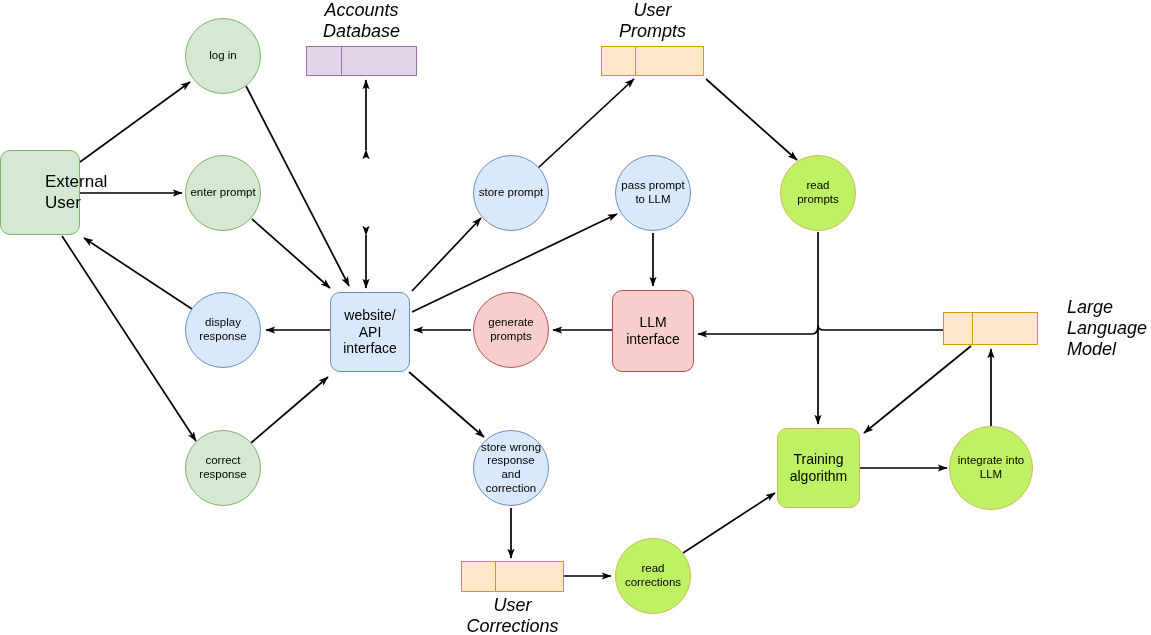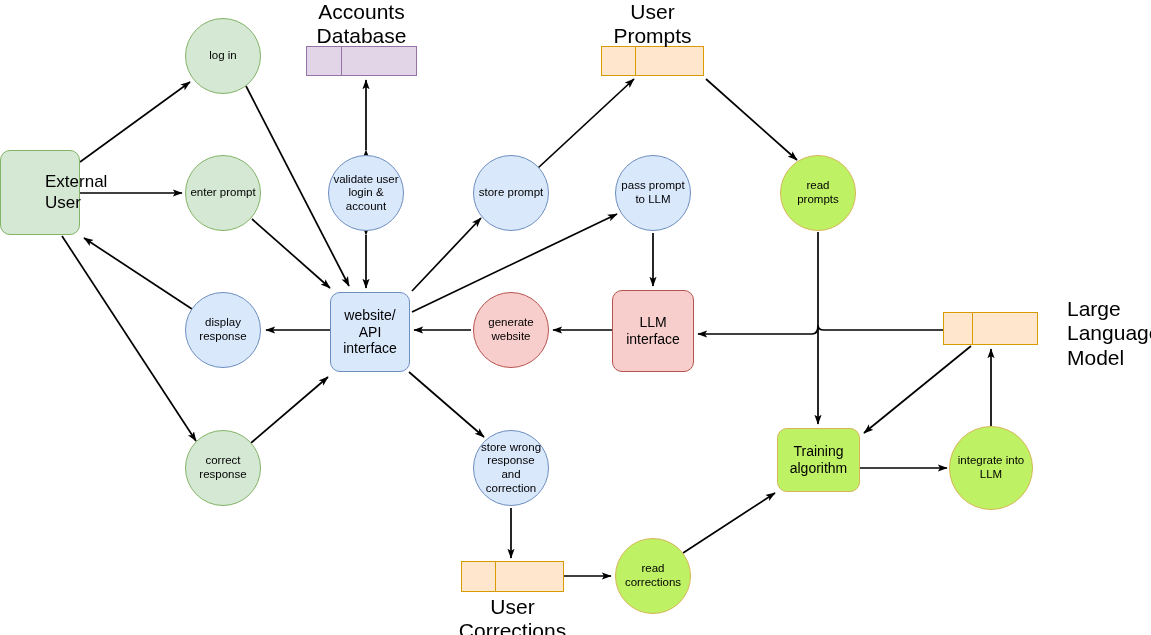--- a/index.html
+++ b/index.html
@@ -71,21 +71,21 @@
   }
   .fill-green { background: #d5e8d4; border-color: #82b366; }
   .fill-blue  { background: #dae8fc; border-color: #6c8ebf; }
   .fill-red   { background: #f8cecc; border-color: #b85450; }
   .fill-purple{ background: #e1d5e7; border-color: #9673a6; }
   .fill-orange{ background: #ffe6cc; border-color: #d79b00; }
   .fill-yellow{ background: #bef264; border-color: #d6b656; }
   .t-sm { font-size: 11.5px; }
   .t-md { font-size: 14px; }
   .t-lg { font-size: 17px; }
-  .label-lg { font-size: 21px; }
+  .label-lg { font-size: 18px; font-style: italic; }
   .wrap { white-space: pre-line; display: block; width: 100%; padding: 0 4px; box-sizing: border-box; }
 </style>
 </head>
 <body>
 
 <div id="canvas">
 
   <svg id="edges" viewBox="0 0 1151 635" xmlns="http://www.w3.org/2000/svg">
     <defs>
       <marker id="ah" markerWidth="11" markerHeight="11" refX="9.3" refY="4" orient="auto" markerUnits="userSpaceOnUse">
@@ -164,39 +164,34 @@
   <div class="node node-circle fill-blue t-sm" style="left:185px; top:292px; width:76px; height:76px;">
     <span class="wrap">display
 response</span>
   </div>
 
   <div class="node node-circle fill-green t-sm" style="left:185px; top:430px; width:76px; height:76px;">
     <span class="wrap">correct
 response</span>
   </div>
 
-  <div class="node node-circle fill-blue t-sm" style="left:328px; top:155px; width:76px; height:76px;">
-    <span class="wrap">validate user
-login &amp;
-account</span>
-  </div>
 
   <div class="node node-process-box fill-blue t-md" style="left:330px; top:292px; width:80px; height:80px;">
     <span class="wrap">website/
 API
 interface</span>
   </div>
 
   <div class="node node-circle fill-blue t-sm" style="left:473px; top:155px; width:76px; height:76px;">
     <span class="wrap">store prompt</span>
   </div>
 
   <div class="node node-circle fill-red t-sm" style="left:473px; top:292px; width:76px; height:76px;">
     <span class="wrap">generate
-website</span>
+prompts</span>
   </div>
 
   <div class="node node-circle fill-blue t-sm" style="left:473px; top:430px; width:76px; height:76px;">
     <span class="wrap">store wrong
 response and
 correction</span>
   </div>
 
   <div class="node node-circle fill-blue t-sm" style="left:615px; top:155px; width:76px; height:76px;">
     <span class="wrap">pass prompt
@@ -210,21 +205,21 @@
 
   <div class="node node-circle fill-yellow t-sm" style="left:615px; top:538px; width:76px; height:76px;">
     <span class="wrap">read
 corrections</span>
   </div>
 
   <div class="node node-circle fill-yellow t-sm" style="left:780px; top:155px; width:76px; height:76px;">
     <span class="wrap">read prompts</span>
   </div>
 
-  <div class="node node-process-box fill-yellow t-md" style="left:777px; top:428px; width:83px; height:64px;">
+  <div class="node node-process-box fill-yellow t-md" style="left:777px; top:428px; width:83px; height:80px;">
     <span class="wrap">Training
 algorithm</span>
   </div>
 
   <div class="node node-circle fill-yellow t-sm" style="left:949px; top:426px; width:84px; height:84px;">
     <span class="wrap">integrate into
 LLM</span>
   </div>
 
   <div class="node node-store fill-purple" style="left:306px; top:46px; width:111px; height:30px; position:absolute;">

